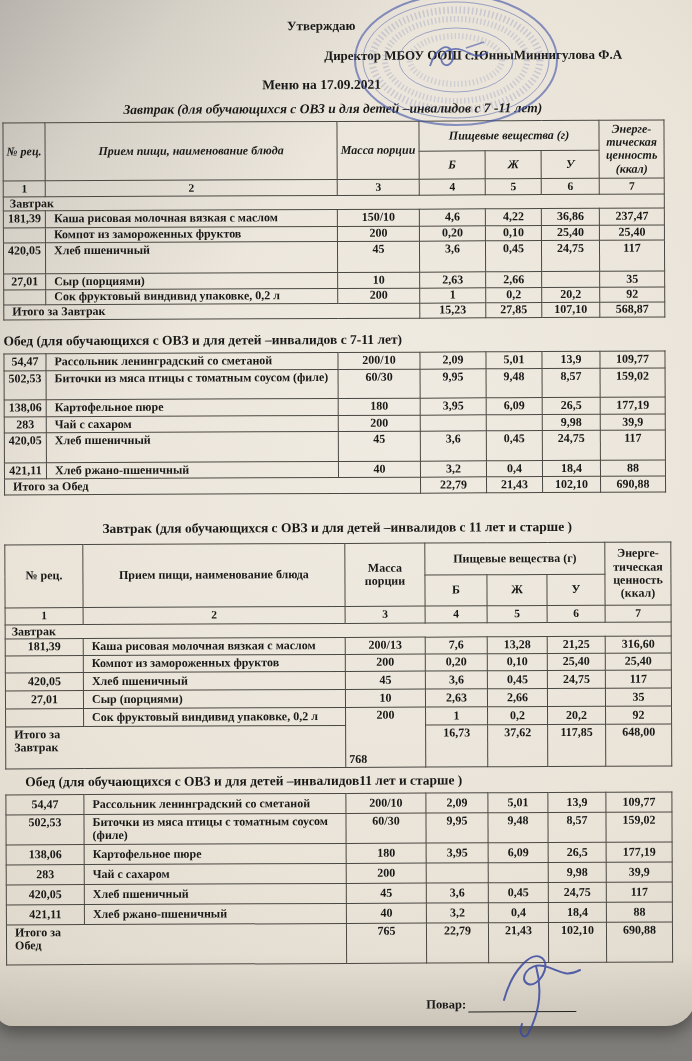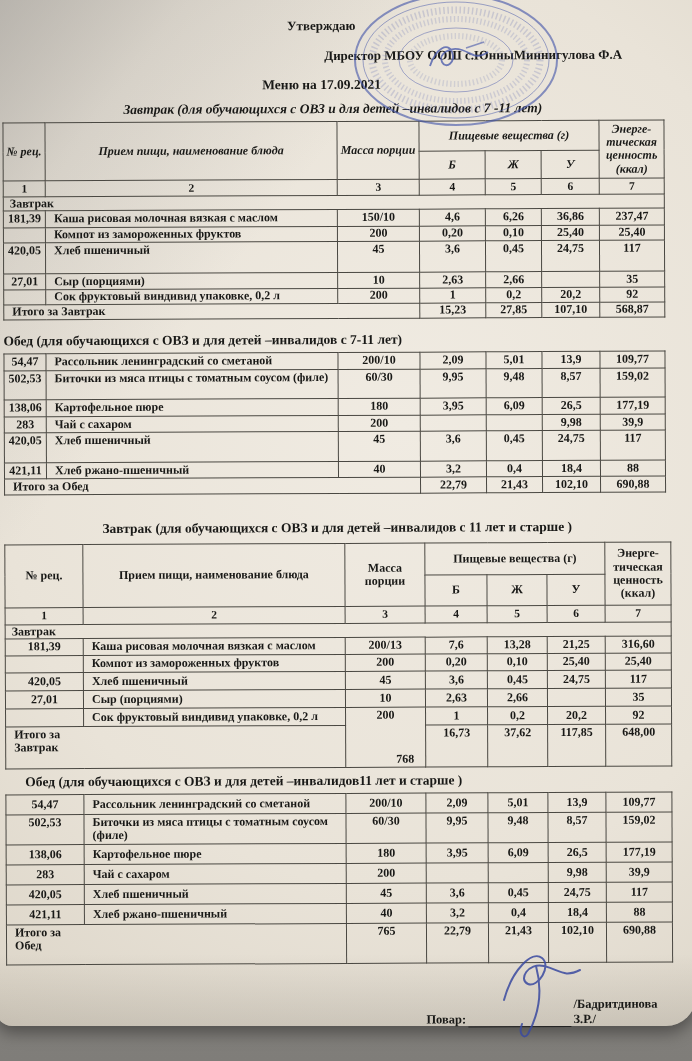--- a/index.html
+++ b/index.html
@@ -31,21 +31,21 @@
   .sec td{height:13px;text-align:left;padding-left:6px;}
   .name{text-align:left;padding-left:8px;}
   .vtop td{vertical-align:top;padding-top:1px;}
   .h15{height:15px}.h16{height:16px}.h17{height:17px}.h18{height:18px}.h20{height:20px}
   .h29{height:29px}.h30{height:30px}.h31{height:31px}.h42{height:42px}.h40{height:40px}
   .tot td{text-align:center;}
   .tot .name{text-align:left;}
   .wrapnarrow{display:inline-block;max-width:72px;text-align:left;}
   .mass-stack{display:flex;flex-direction:column;justify-content:space-between;height:57px;}
   .mass-stack .mtop{display:block;}
-  .mass-stack .mbot{display:block;text-align:right;padding-right:8px;}
+  .mass-stack .mbot{display:block;text-align:left;padding-right:8px;}
   .bot-mass{vertical-align:bottom;text-align:center;padding-bottom:2px;}
   .footer{margin:34px 0 0 420px;font-size:12.5px;font-weight:bold;display:flex;align-items:flex-end;}
   .sigline{display:inline-block;width:108px;border-bottom:1.3px solid #222;margin:0 2px;height:12px;}
   .stamp{position:absolute;left:352px;top:-4px;pointer-events:none;}
   .cook-sig{position:absolute;left:488px;top:948px;pointer-events:none;}
 </style>
 </head>
 <body>
 
 <div class="photo">
@@ -93,21 +93,21 @@
         </thead>
         <tbody>
           <tr class="sec">
               <td colspan="7">Завтрак</td>
             </tr>
           <tr class="h17">
             <td>181,39</td>
             <td class="name">Каша рисовая молочная вязкая с маслом</td>
             <td>150/10</td>
             <td>4,6</td>
-            <td>6,26</td>
+            <td>4,22</td>
             <td>36,86</td>
             <td>237,47</td>
           </tr>
           <tr class="h15">
             <td></td>
             <td class="name">Компот из замороженных фруктов</td>
             <td>200</td>
             <td>0,20</td>
             <td>0,10</td>
             <td>25,40</td>
@@ -400,21 +400,20 @@
             <td>21,43</td>
             <td>102,10</td>
             <td>690,88</td>
           </tr>
         </tbody>
       </table>
 
       <div class="footer">
         <span>Повар:</span>
         <span class="sigline"></span>
-        <span>/Бадритдинова З.Р./</span>
       </div>
 
     </div>
 
     <svg class="stamp" width="216" height="146" viewBox="0 0 216 146">
       <g fill="none" stroke="#4455aa">
         <ellipse cx="108" cy="70" rx="101" ry="65" stroke-width="2" opacity="0.62"></ellipse>
         <ellipse cx="108" cy="70" rx="93" ry="58" stroke-width="1" opacity="0.5"></ellipse>
         <ellipse cx="108" cy="70" rx="84" ry="50" stroke-width="7" opacity="0.2" stroke-dasharray="1.5 2.6"></ellipse>
         <ellipse cx="108" cy="70" rx="71" ry="41" stroke-width="6" opacity="0.18" stroke-dasharray="1.4 2.4"></ellipse>

